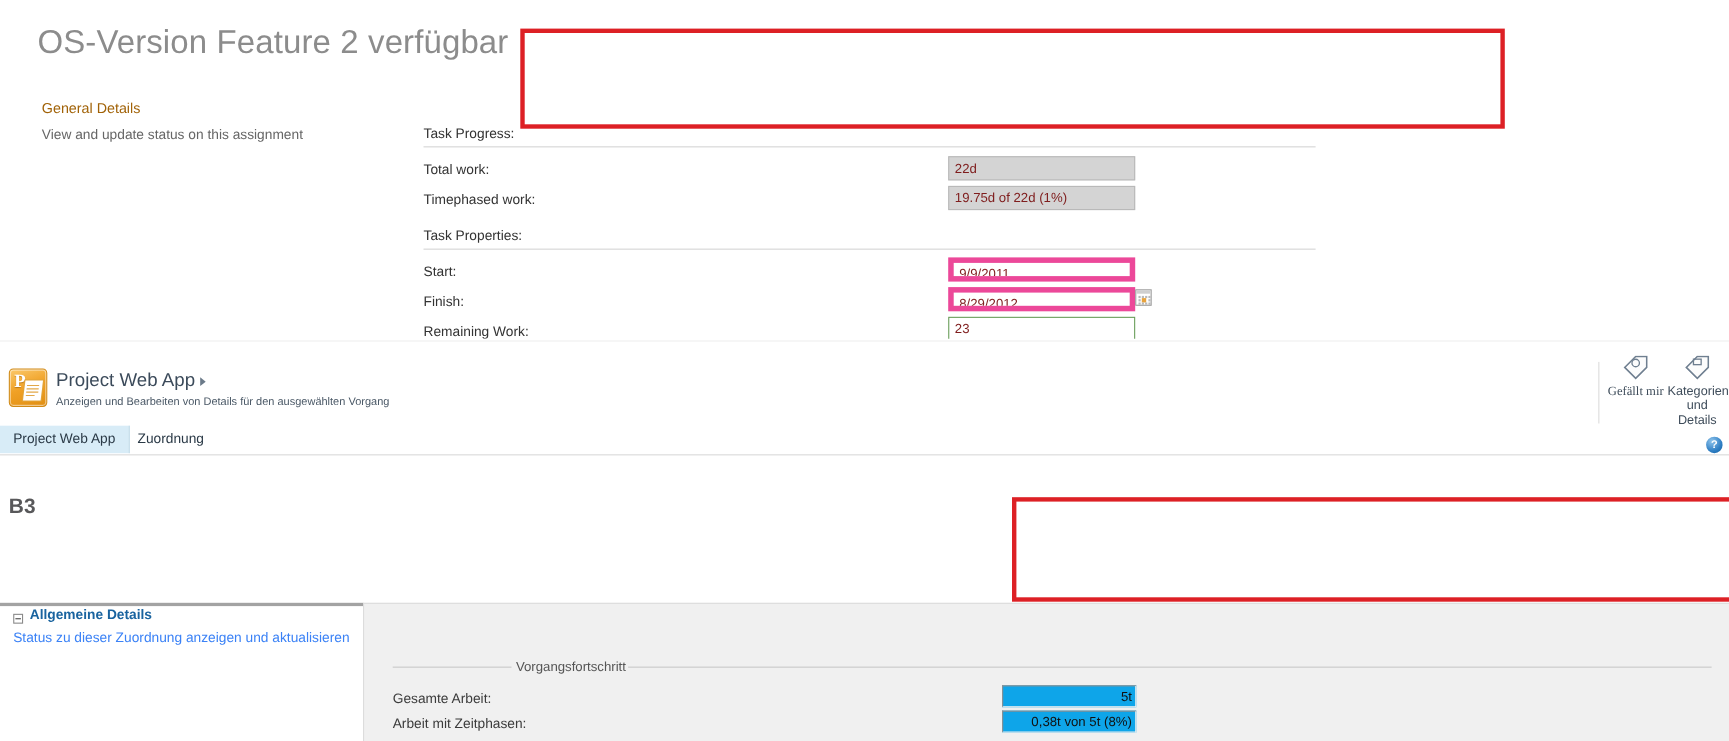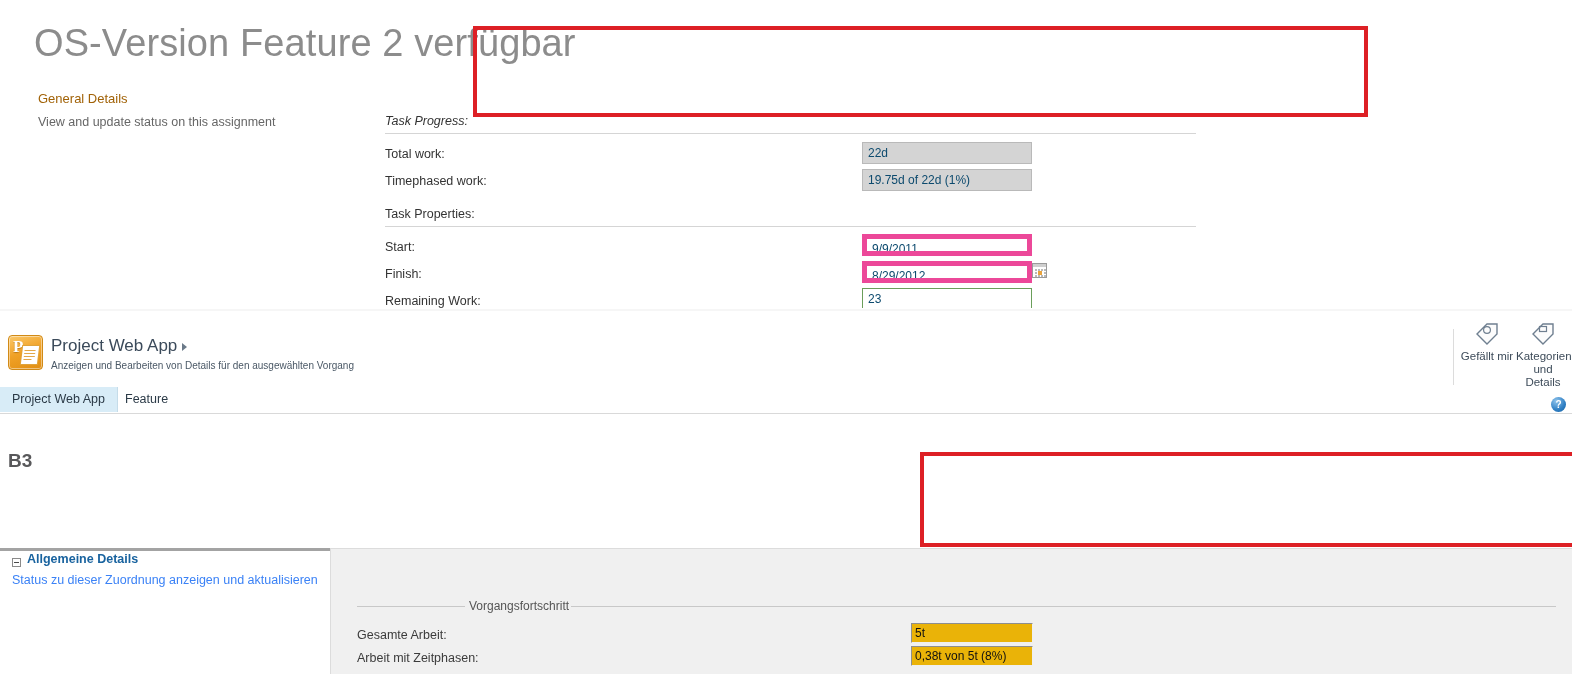--- a/index.html
+++ b/index.html
@@ -8,41 +8,41 @@
     background:#ffffff;
     font-family:"Liberation Sans","DejaVu Sans",sans-serif;
     -webkit-font-smoothing:antialiased;
   }
 
   
   #upper{position:absolute;left:0;top:0;width:1572px;height:308px;background:#fff;overflow:hidden;}
 
   .en-title{
     position:absolute;left:34px;top:22px;
-    font-size:38px;font-weight:400;color:#8c8c8c;
+    font-size:30px;font-weight:400;color:#8c8c8c;
     letter-spacing:.1px;white-space:nowrap;
   }
   .en-section-label{
     position:absolute;left:38px;top:91px;
     font-size:13px;color:#a16207;white-space:nowrap;
   }
   .en-section-sub{
     position:absolute;left:38px;top:115px;
     font-size:12.5px;color:#666;white-space:nowrap;
   }
 
   .en-group{position:absolute;left:385px;font-size:12.5px;color:#333;white-space:nowrap;}
   .en-group-rule{position:absolute;left:385px;width:811px;height:1px;background:#d5d5d5;}
 
   .en-row-label{position:absolute;font-size:12.5px;color:#333;white-space:nowrap;}
 
   .fld{
     position:absolute;box-sizing:border-box;
     height:22px;line-height:20px;
-    font-size:12px;color:#0c4a6e;
+    font-size:12px;color:#7f1d1d;
     padding:0 5px;white-space:nowrap;overflow:hidden;
   }
   .fld-ro{background:#d4d4d4;border:1px solid #b9b9b9;}
   .fld-edit{background:#fff;border:5px solid #ec4899;}
   .fld-focus{background:#fff;border:1px solid #6a9e5a;}
 
   .cal-icon{position:absolute;width:15px;height:15px;box-sizing:border-box;
     border:1px solid #9a9a9a;background:#fff;}
   .cal-icon i{position:absolute;display:block;background:#b9b9b9;}
   .cal-top{left:0;top:0;width:13px;height:3px;background:#cfcfcf !important;}
@@ -96,35 +96,35 @@
   .de-left-title{position:absolute;left:27px;top:1px;font-size:12.5px;font-weight:bold;color:#19639f;white-space:nowrap;}
   .de-left-sub{position:absolute;left:12px;top:22px;font-size:12.5px;color:#3b82f6;white-space:nowrap;}
 
   .de-right{position:absolute;left:330px;top:239px;width:1242px;height:126px;background:#f0f0f0;
     border-top:1px solid #dcdcdc;border-left:1px solid #dcdcdc;box-sizing:border-box;}
 
   .fieldset-rule{position:absolute;height:1px;background:#c8c8c8;}
   .fieldset-legend{position:absolute;font-size:12px;color:#555;white-space:nowrap;}
   .de-row-label{position:absolute;font-size:12.5px;color:#3b3b3b;white-space:nowrap;}
   .de-fld{position:absolute;box-sizing:border-box;height:20px;line-height:18px;font-size:12px;
-    color:#111;padding:0 3px;background:#eab308;white-space:nowrap;overflow:hidden;
+    color:#111;padding:0 3px;background:#0ea5e9;white-space:nowrap;overflow:hidden;
     border-top:1px solid #8e8e8e;border-left:1px solid #8e8e8e;
-    border-right:1px solid #efefef;border-bottom:1px solid #efefef;}
+    border-right:1px solid #efefef;border-bottom:1px solid #efefef;text-align:right;}
 </style>
 </head>
 <body>
 
 <div id="upper">
 
   <div class="en-title">OS-Version Feature 2 verfügbar</div>
 
   <div class="en-section-label">General Details</div>
   <div class="en-section-sub">View and update status on this assignment</div>
 
-  <div class="en-group" style="top:114px;font-style:italic;">Task Progress:</div>
+  <div class="en-group" style="top:114px;">Task Progress:</div>
   <div class="en-group-rule" style="top:133px;"></div>
 
   <div class="en-row-label" style="left:385px;top:147px;">Total work:</div>
   <div class="fld fld-ro" style="left:862px;top:142px;width:170px;">22d</div>
 
   <div class="en-row-label" style="left:385px;top:174px;">Timephased work:</div>
   <div class="fld fld-ro" style="left:862px;top:169px;width:170px;">19.75d of 22d (1%)</div>
 
   <div class="en-group" style="top:207px;">Task Properties:</div>
   <div class="en-group-rule" style="top:226px;"></div>
@@ -168,21 +168,21 @@
         <b style="top:10px;width:11px;"></b>
           <b style="top:13px;width:8px;"></b>
       </span>
     </div>
     <div class="pwa-title">Project Web App</div>
     <div class="pwa-arrow"></div>
     <div class="pwa-sub">Anzeigen und Bearbeiten von Details für den ausgewählten Vorgang</div>
 
     <div class="hdr-divider"></div>
 
-    <div class="hdr-cmd" style="left:1460px;">
+    <div class="hdr-cmd" style="left:1460px;font-family:Liberation Serif, serif;">
       <span class="glyph">
         <svg width="26" height="24" viewBox="0 0 26 24">
           <path d="M13 1 L23 1 L23 11 L13 21 L3 11 Z" fill="#fcfcfc" stroke="#6f7f90" stroke-width="1.4"></path>
           <circle cx="13" cy="7" r="3.4" fill="none" stroke="#6f7f90" stroke-width="1.2"></circle>
         </svg>
       </span>
       <span>Gefällt mir</span>
     </div>
 
     <div class="hdr-cmd" style="left:1516px;">
@@ -191,21 +191,21 @@
           <path d="M13 1 L23 1 L23 11 L13 21 L3 11 Z" fill="#fcfcfc" stroke="#6f7f90" stroke-width="1.4"></path>
           <rect x="9.5" y="3.5" width="7" height="5" fill="none" stroke="#6f7f90" stroke-width="1.2"></rect>
         </svg>
       </span>
       <span>Kategorien und Details</span>
     </div>
   </div>
 
   <div class="de-tabbar">
     <div class="de-tab active" style="left:0px;">Project Web App</div>
-    <div class="de-tab" style="left:113px;">Feature</div>
+    <div class="de-tab" style="left:113px;">Zuordnung</div>
   </div>
   <div class="help-icon">?</div>
 
   <div class="de-title">B3</div>
 
   <div class="de-left">
     <div class="collapse-box">
         <i></i>
       </div>
     <div class="de-left-title">Allgemeine Details</div>

